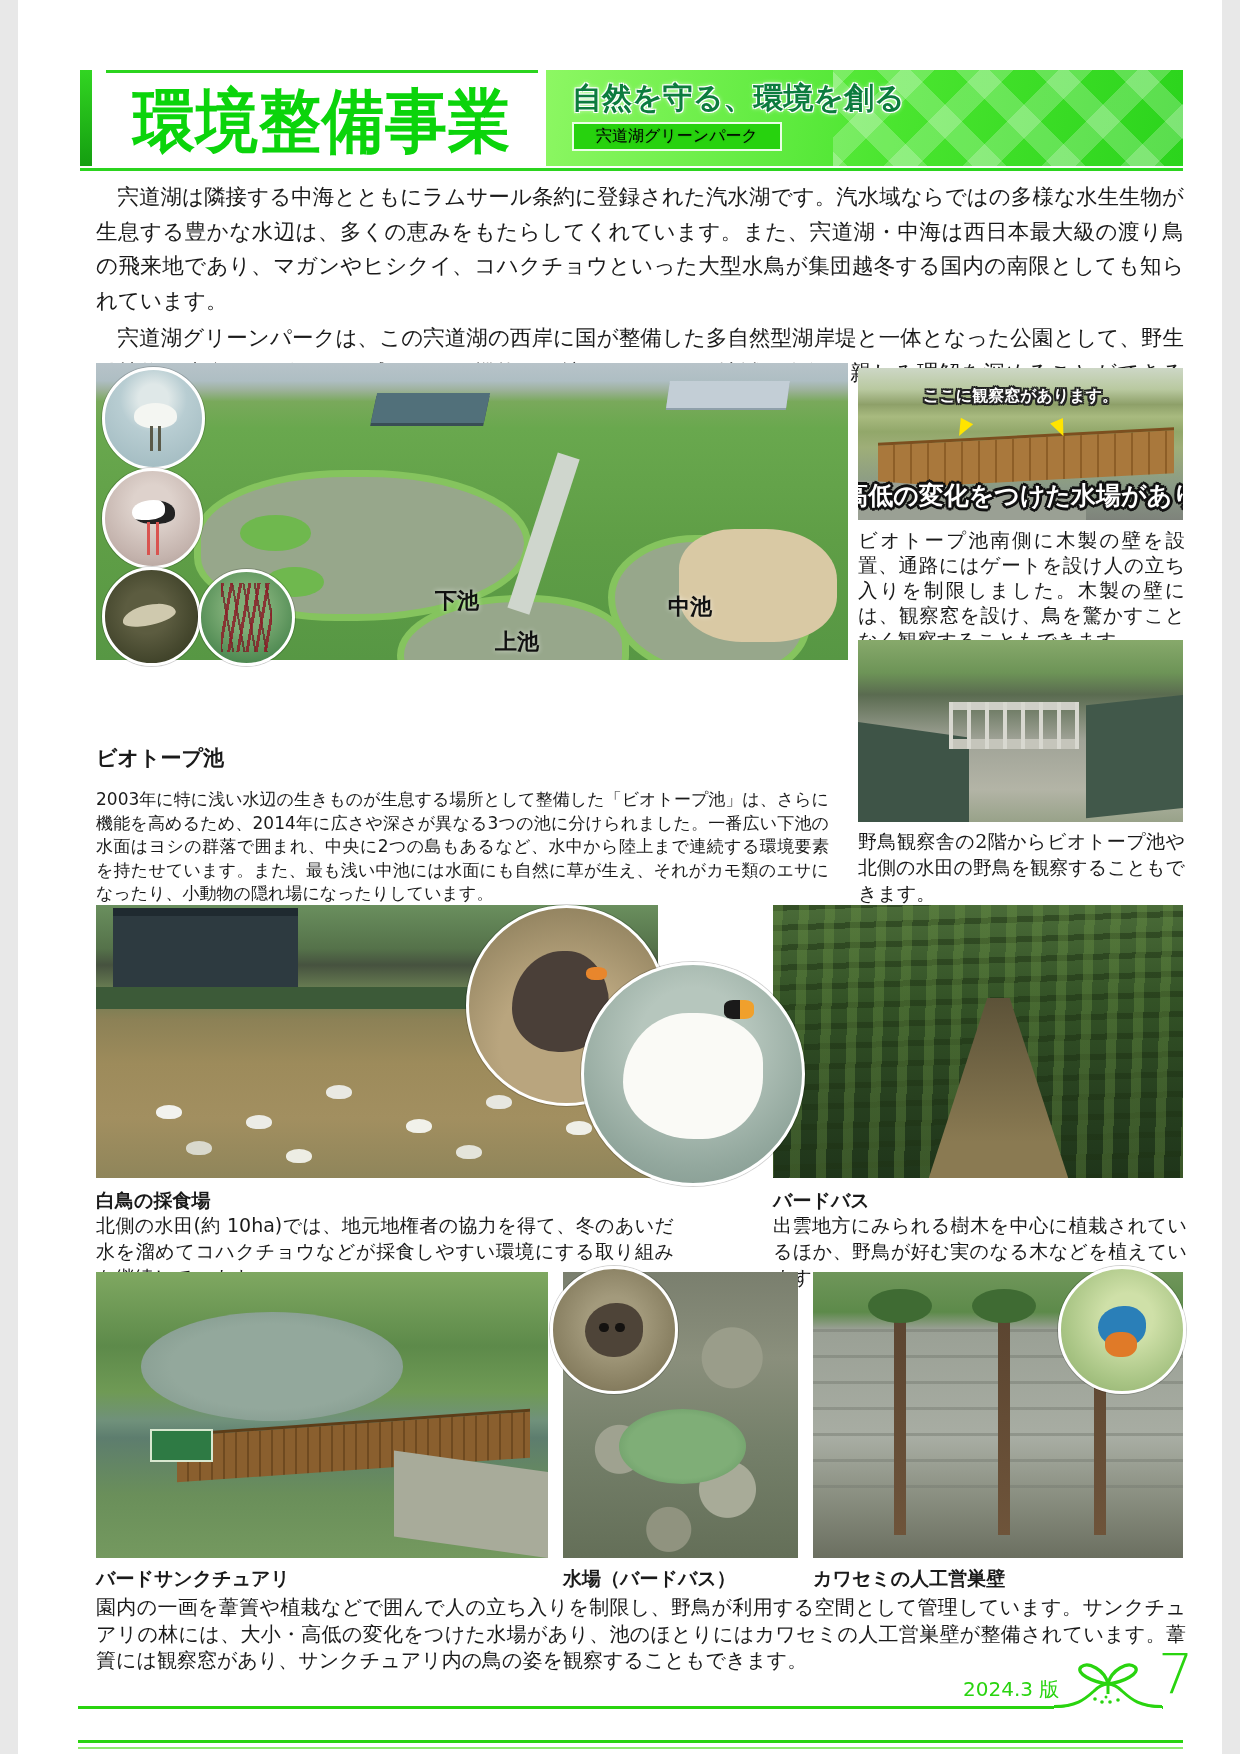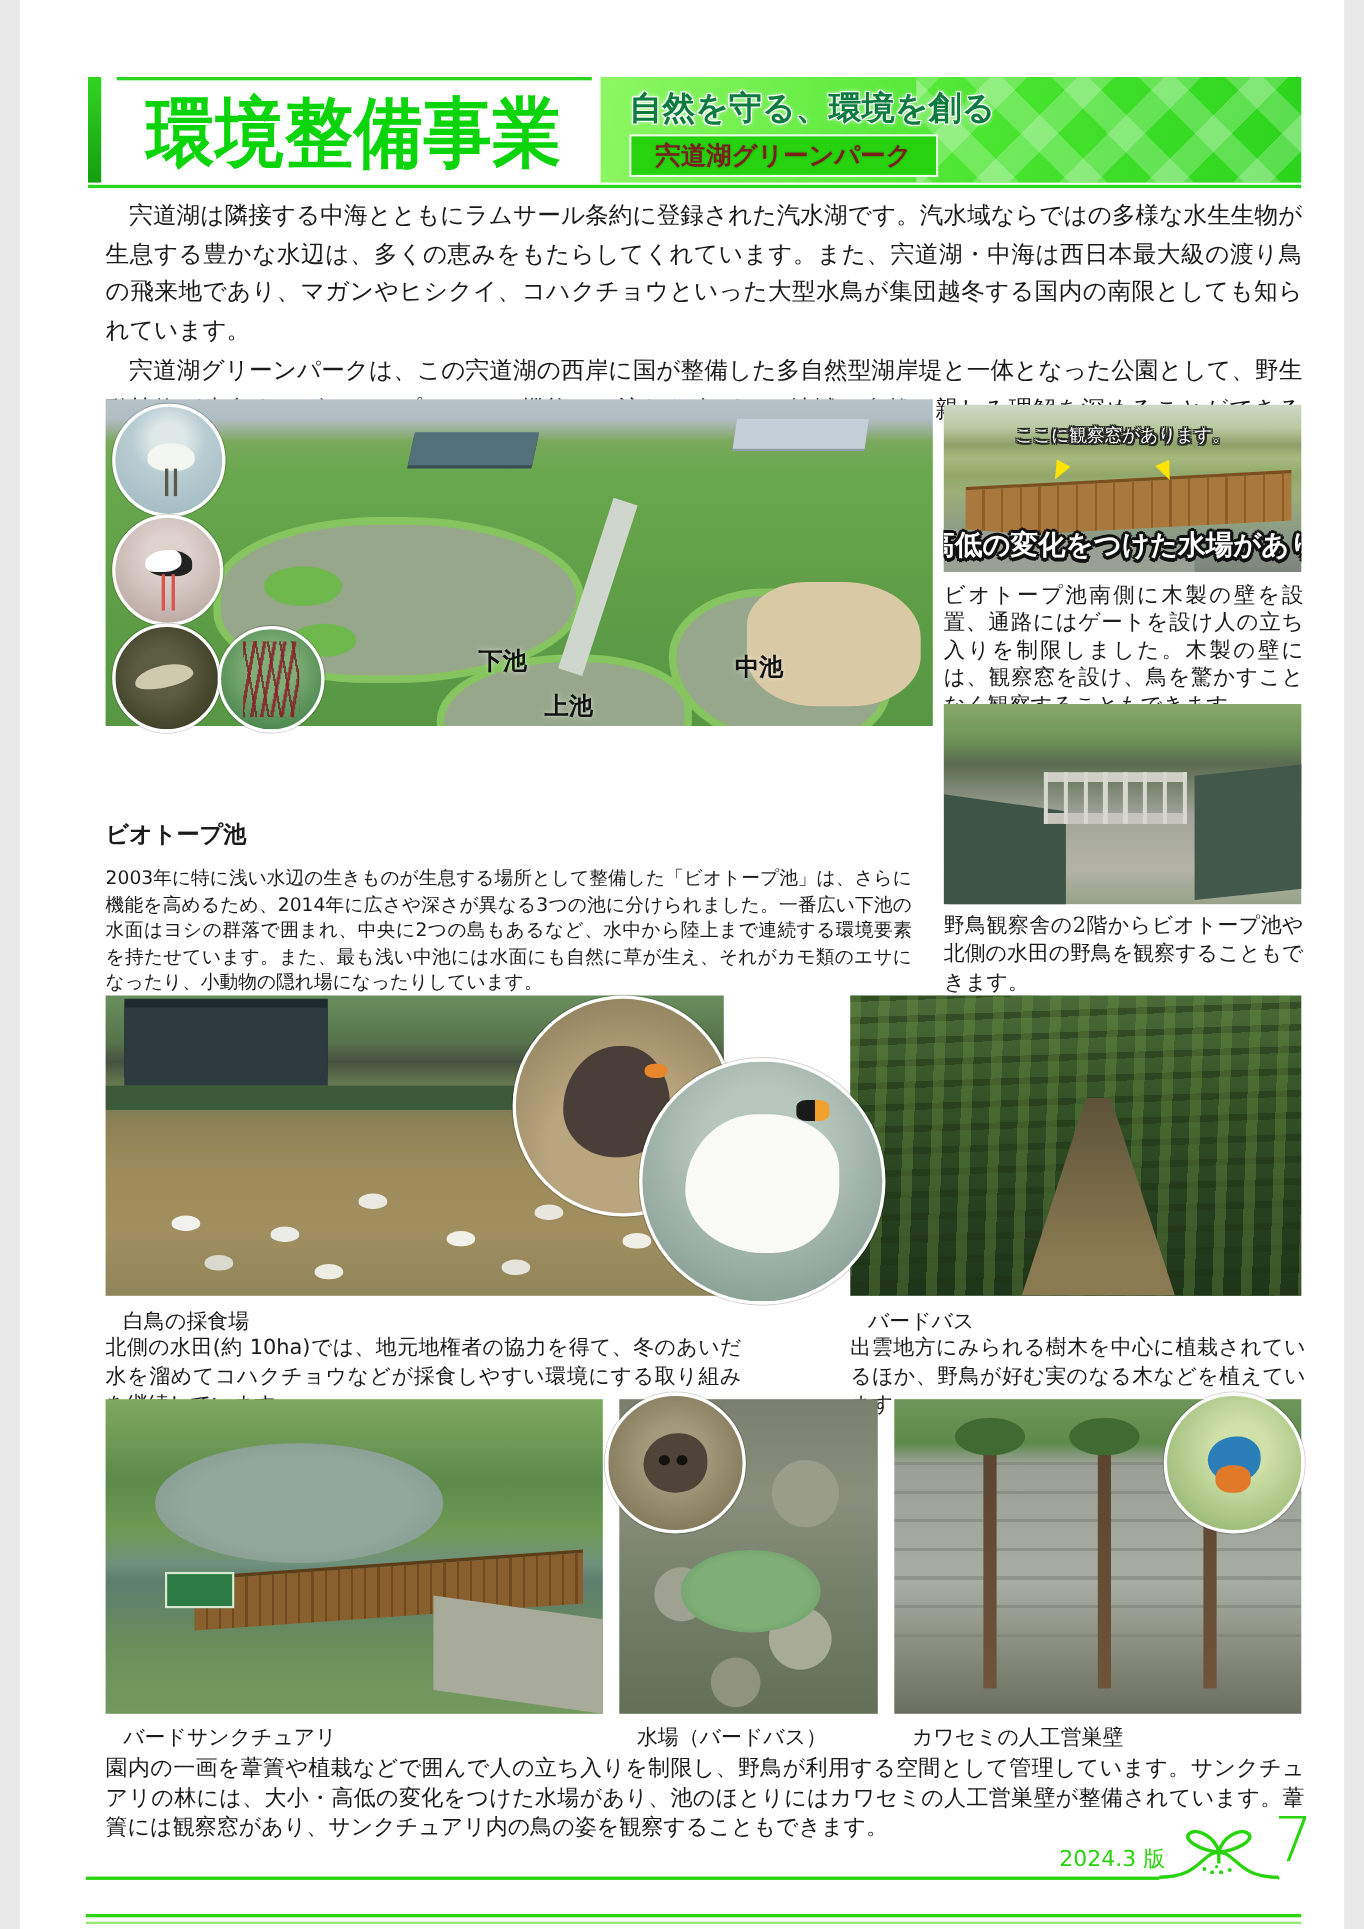--- a/index.html
+++ b/index.html
@@ -14,21 +14,21 @@
   .hdr-titlebox{left:88px;top:70px;width:432px;height:96px;background:#fff;border-top:3px solid #2bd41e;
       display:flex;align-items:center;justify-content:center;}
   .hdr-title{font-size:62px;font-weight:800;color:#0bd40b;letter-spacing:1px;transform:scaleY(1.12);white-space:nowrap;}
   .hdr-banner{left:528px;top:70px;width:637px;height:96px;background:linear-gradient(100deg,#8df763 0%,#4ae52f 55%,#2bd41c 100%);overflow:hidden;}
   .hdr-banner::before{content:"";position:absolute;left:45%;top:-20%;width:60%;height:140%;
       background:repeating-linear-gradient(45deg,rgba(255,255,255,.22) 0 24px,transparent 24px 56px),
                  repeating-linear-gradient(-45deg,rgba(255,255,255,.22) 0 24px,transparent 24px 56px);}
   .hdr-subtitle{position:absolute;left:26px;top:8px;font-size:30px;font-weight:800;color:#0c7c3e;white-space:nowrap;
       text-shadow:1px 1px 0 #fff,-1px -1px 0 #fff,1px -1px 0 #fff,-1px 1px 0 #fff,0 0 5px #fff;}
   .hdr-badge{position:absolute;left:26px;top:52px;background:#27d20e;border:2px solid #eaffe6;padding:2px 22px;
-      font-size:23px;font-weight:700;color:#7f1d1d;white-space:nowrap;text-shadow:0 0 2px rgba(0,90,0,.4);}
+      font-size:16px;font-weight:400;color:#000000;white-space:nowrap;text-shadow:0 0 2px rgba(0,90,0,.4);}
   .hdr-underline{left:62px;top:168px;width:1103px;height:3px;background:#2bd41e;}
 
   
   .intro{left:78px;top:180px;width:1088px;font-size:21.5px;line-height:34.5px;text-align:justify;}
   .intro p{margin:0 0 3px 0;}
 
   
   .aerial{left:78px;top:363px;width:752px;height:297px;overflow:hidden;
       background:linear-gradient(180deg,#b7c3c9 0%,#aebec3 6%,#9eb29d 9%,#79a95b 13%,#69a84e 22%,#5f9e46 60%,#579744 100%);}
   .aerial .pond{position:absolute;background:#97a78b;border:7px solid #85c45e;}
@@ -58,21 +58,21 @@
   .c-plant::before{content:"";position:absolute;left:22%;top:12%;width:56%;height:76%;
       background:repeating-linear-gradient(100deg,rgba(140,30,40,.85) 0 3px,transparent 3px 9px),
                  repeating-linear-gradient(80deg,rgba(110,20,30,.7) 0 2px,transparent 2px 11px);}
 
   
   .wallphoto{left:840px;top:368px;width:325px;height:152px;overflow:hidden;
       background:linear-gradient(180deg,#cdd7c6 0%,#b9c9a0 14%,#8ea069 24%,#a8ba7f 32%,#92a76a 42%,#9eae78 52%,#8a9a86 78%,#7e837b 100%);}
   .wall-band{position:absolute;left:6%;right:3%;top:44%;height:28%;transform:skewY(-3deg);
       background:repeating-linear-gradient(90deg,#a9783c 0 15px,#8d5e27 15px 17px);border-top:3px solid #7c4f1f;}
   .wall-road{position:absolute;left:0;bottom:0;width:70%;height:26%;background:#9aa094;transform:skewY(4deg);transform-origin:left bottom;}
-  .wall-overlay{position:absolute;left:50%;top:12%;transform:translateX(-50%);font-size:16px;font-weight:400;color:#fff;white-space:nowrap;
+  .wall-overlay{position:absolute;left:50%;top:12%;transform:translateX(-50%);font-size:16px;font-weight:700;color:#fff;white-space:nowrap;
       text-shadow:2px 2px 0 #222,-2px -2px 0 #222,2px -2px 0 #222,-2px 2px 0 #222,0 2px 0 #222,0 -2px 0 #222,2px 0 0 #222,-2px 0 0 #222;}
   .arrow{position:absolute;width:0;height:0;border-left:7px solid transparent;border-right:7px solid transparent;border-top:17px solid #ffe400;}
   .arrow-left{left:30%;top:34%;transform:rotate(28deg);}
   .arrow-right{left:60%;top:34%;transform:rotate(-24deg);}
   .wall-caption{position:absolute;left:50%;bottom:5%;transform:translateX(-50%);font-size:25px;font-weight:800;color:#fff;white-space:nowrap;
       text-shadow:2px 2px 0 #111,-2px -2px 0 #111,2px -2px 0 #111,-2px 2px 0 #111,0 3px 0 #111,0 -3px 0 #111,3px 0 0 #111,-3px 0 0 #111;}
   .wall-body{left:840px;top:528px;width:327px;font-size:19.5px;line-height:25px;text-align:justify;}
 
   
   .obsphoto{left:840px;top:640px;width:325px;height:182px;overflow:hidden;
@@ -101,21 +101,21 @@
                  repeating-linear-gradient(178deg,rgba(30,50,20,.5) 0 6px,transparent 6px 20px);}
   .forest-path{position:absolute;left:38%;bottom:0;width:34%;height:66%;background:linear-gradient(180deg,#5c5238 0%,#8a7a52 80%);
       clip-path:polygon(42% 0,58% 0,100% 100%,0 100%);}
   .c-goose{left:448px;top:905px;width:195px;height:195px;background:radial-gradient(circle at 50% 70%,#b9a57e 0 40%,#9a8a66 75%,#857754 100%);}
   .c-goose::before{content:"";position:absolute;left:22%;top:22%;width:50%;height:52%;background:#4a3f38;border-radius:55% 45% 50% 50%/60% 55% 45% 45%;}
   .c-goose::after{content:"";position:absolute;left:60%;top:30%;width:11%;height:7%;background:#e8862c;border-radius:40%;}
   .c-swan{left:563px;top:962px;width:218px;height:218px;background:radial-gradient(circle at 50% 35%,#b6c6bd 0 30%,#93a89e 70%,#7e948b 100%);}
   .c-swan::before{content:"";position:absolute;left:18%;top:22%;width:64%;height:58%;background:#fafaf6;border-radius:50% 50% 46% 54%/58% 42% 52% 48%;}
   .c-swan::after{content:"";position:absolute;left:64%;top:16%;width:14%;height:9%;background:linear-gradient(90deg,#1a1a1a 55%,#f0a02c 55%);border-radius:30%;}
 
-  .cap-h{font-size:19px;font-weight:400;margin-left:16px;}
+  .cap-h{font-size:19px;font-weight:700;}
   .swan-cap{left:78px;top:1188px;}
   .swan-body{left:78px;top:1212px;width:578px;font-size:19px;line-height:26px;text-align:justify;}
   .forest-cap{left:755px;top:1188px;}
   .forest-body{left:755px;top:1212px;width:414px;font-size:19px;line-height:26px;text-align:justify;}
 
   
   .sanctphoto{left:78px;top:1272px;width:452px;height:286px;overflow:hidden;
       background:linear-gradient(180deg,#7fa861 0%,#5d8a4a 26%,#6f9a55 42%,#70917b 52%,#5d7d6e 58%,#6a8f5a 78%,#74995f 100%);}
   .sanct-pond{position:absolute;left:10%;top:14%;width:58%;height:38%;background:radial-gradient(ellipse at 50% 50%,#93a89c 0 55%,#7c9488 100%);border-radius:50%;}
   .sanct-fence{position:absolute;left:18%;top:52%;width:78%;height:16%;transform:skewY(-4deg);

